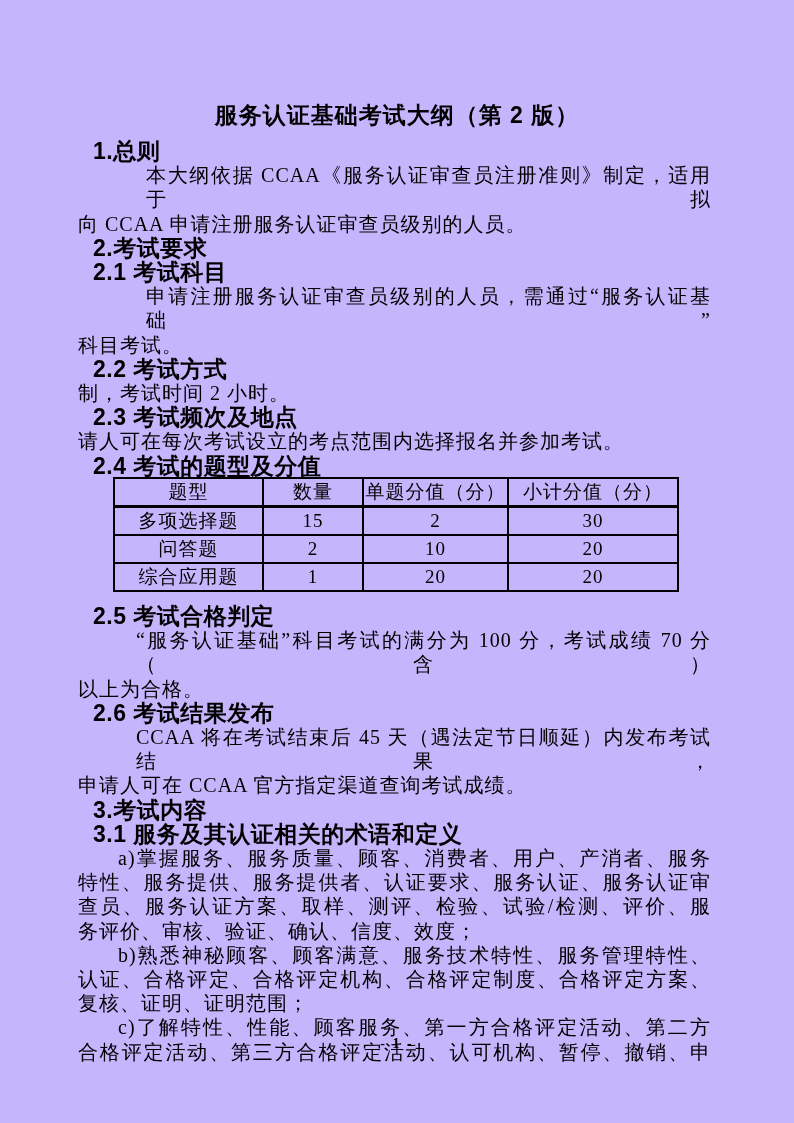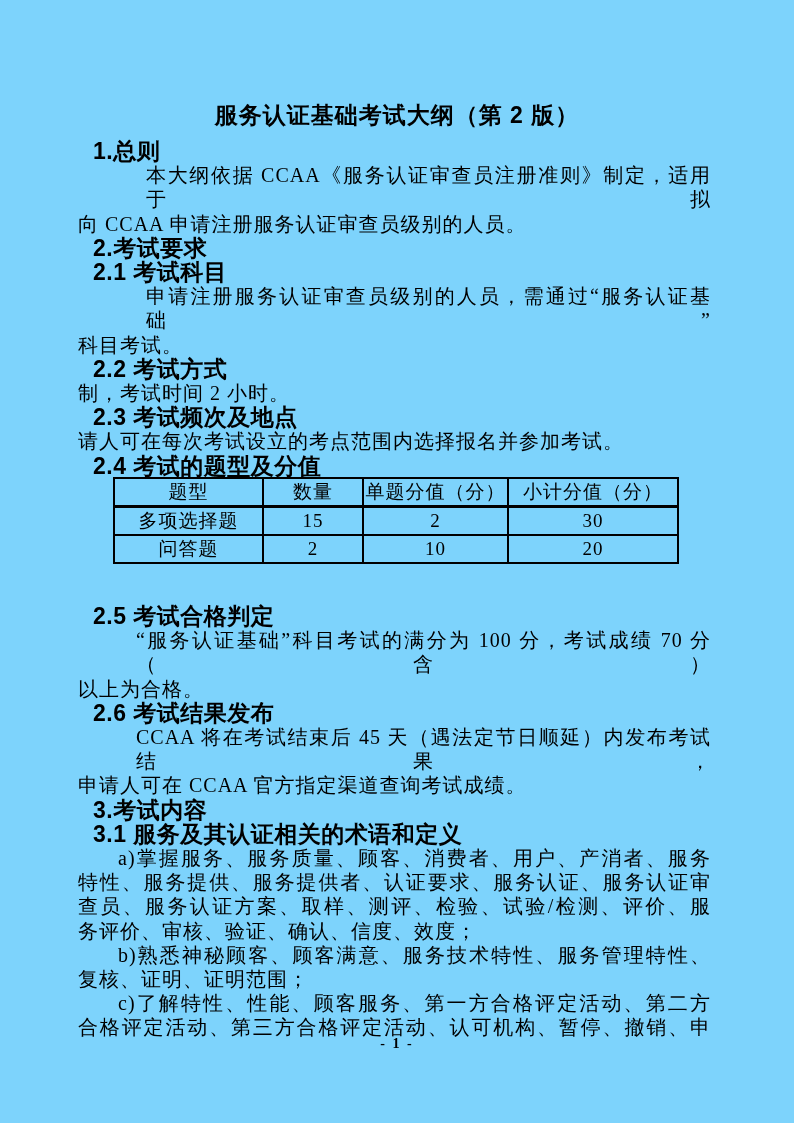--- a/index.html
+++ b/index.html
@@ -1,18 +1,18 @@
 <!DOCTYPE html>
 <html><head>
 <meta charset="utf-8">
 <style>
   html,body { margin:0; padding:0; background:#888; }
   .page {
     position:relative; width:794px; height:1123px;
-    background:#7dd3fc; color:#000000; overflow:hidden; margin:0 auto;
+    background:#c4b5fd; color:#000000; overflow:hidden; margin:0 auto;
     font-family:"Liberation Serif","DejaVu Serif",serif;
   }
   .doc-title {
     position:absolute; top:100px; left:0; width:100%;
     text-align:center; font-weight:bold; font-size:23px; line-height:30px;
     letter-spacing:1px;
     font-family:"Liberation Sans","DejaVu Sans",sans-serif;
   }
   .flow {
     position:absolute; left:78px; width:633px;
@@ -96,20 +96,26 @@
       <td>15</td>
       <td>2</td>
       <td>30</td>
     </tr>
     <tr>
       <td>问答题</td>
       <td>2</td>
       <td>10</td>
       <td>20</td>
     </tr>
+    <tr>
+      <td>综合应用题</td>
+      <td>1</td>
+      <td>20</td>
+      <td>20</td>
+    </tr>
   </tbody>
     </table>
 
   <div class="flow" id="flow-bottom">
     <div class="line h">2.5 考试合格判定</div>
     <div class="line fill indq">“服务认证基础”科目考试的满分为 100 分，考试成绩 70 分（含）</div>
     <div class="line">以上为合格。</div>
 
     <div class="line h">2.6 考试结果发布</div>
     <div class="line fill indq">CCAA 将在考试结束后 45 天（遇法定节日顺延）内发布考试结果，</div>
@@ -117,20 +123,21 @@
 
     <div class="line h">3.考试内容</div>
     <div class="line h">3.1 服务及其认证相关的术语和定义</div>
 
     <div class="line fill inda">a)掌握服务、服务质量、顾客、消费者、用户、产消者、服务</div>
     <div class="line fill">特性、服务提供、服务提供者、认证要求、服务认证、服务认证审</div>
     <div class="line fill">查员、服务认证方案、取样、测评、检验、试验/检测、评价、服</div>
     <div class="line">务评价、审核、验证、确认、信度、效度；</div>
 
     <div class="line fill inda">b)熟悉神秘顾客、顾客满意、服务技术特性、服务管理特性、</div>
+    <div class="line fill">认证、合格评定、合格评定机构、合格评定制度、合格评定方案、</div>
     <div class="line">复核、证明、证明范围；</div>
 
     <div class="line fill inda">c)了解特性、性能、顾客服务、第一方合格评定活动、第二方</div>
     <div class="line fill">合格评定活动、第三方合格评定活动、认可机构、暂停、撤销、申</div>
   </div>
 
   <div class="page-footer">- 1 -</div>
 
 </div>
 

